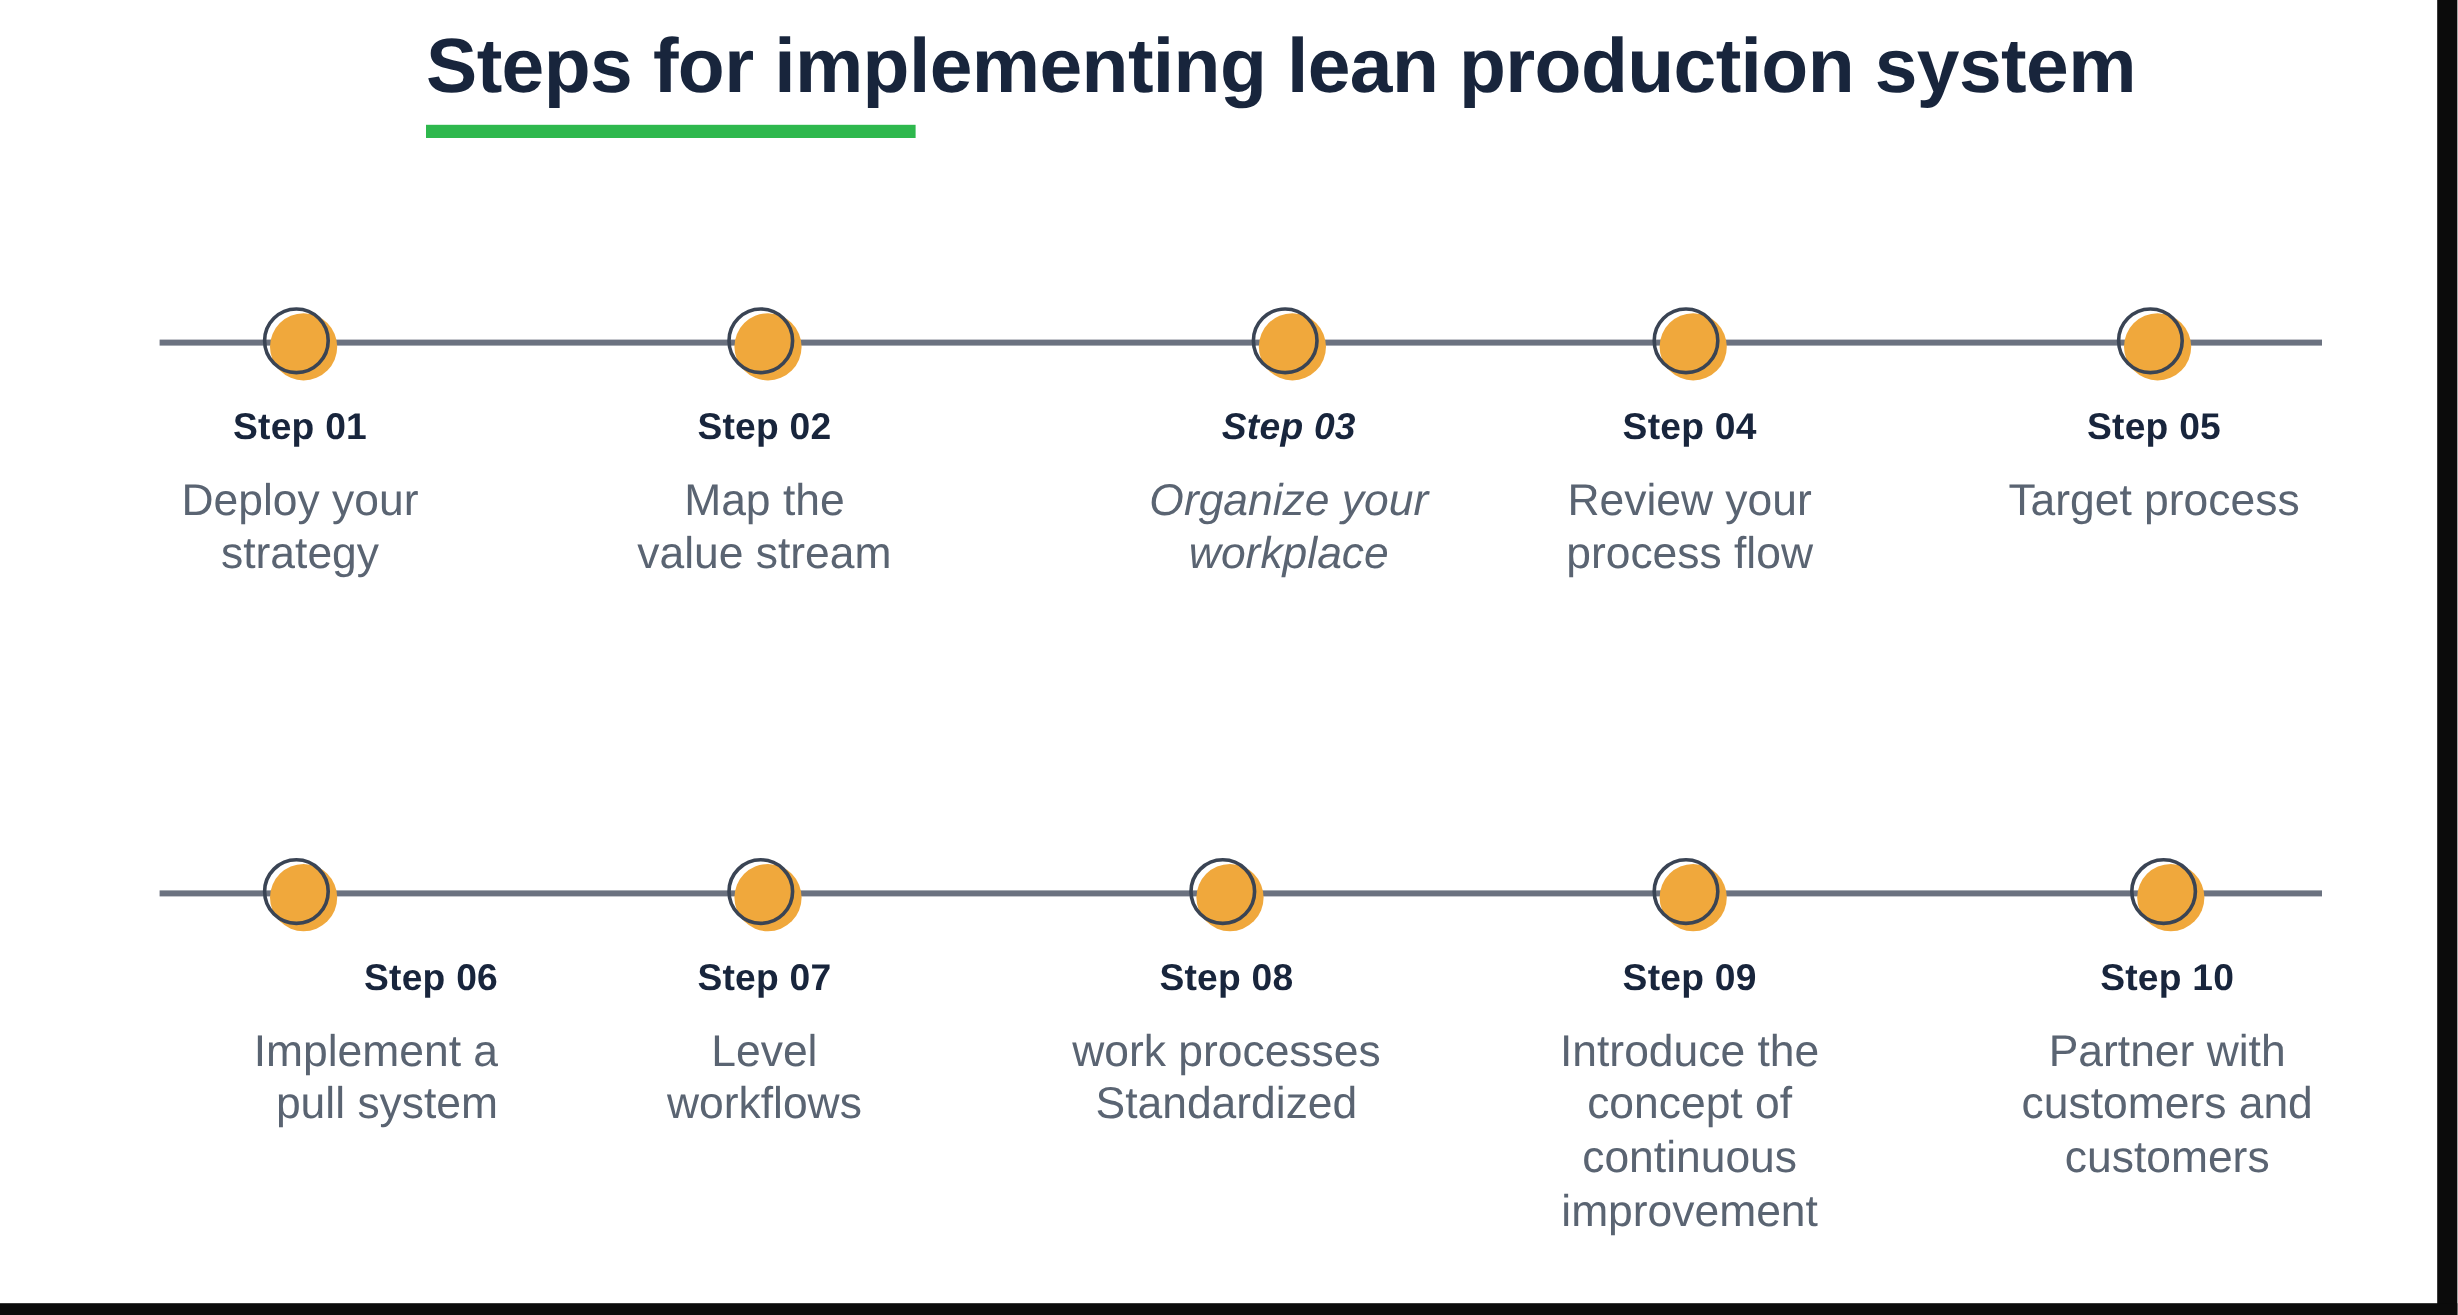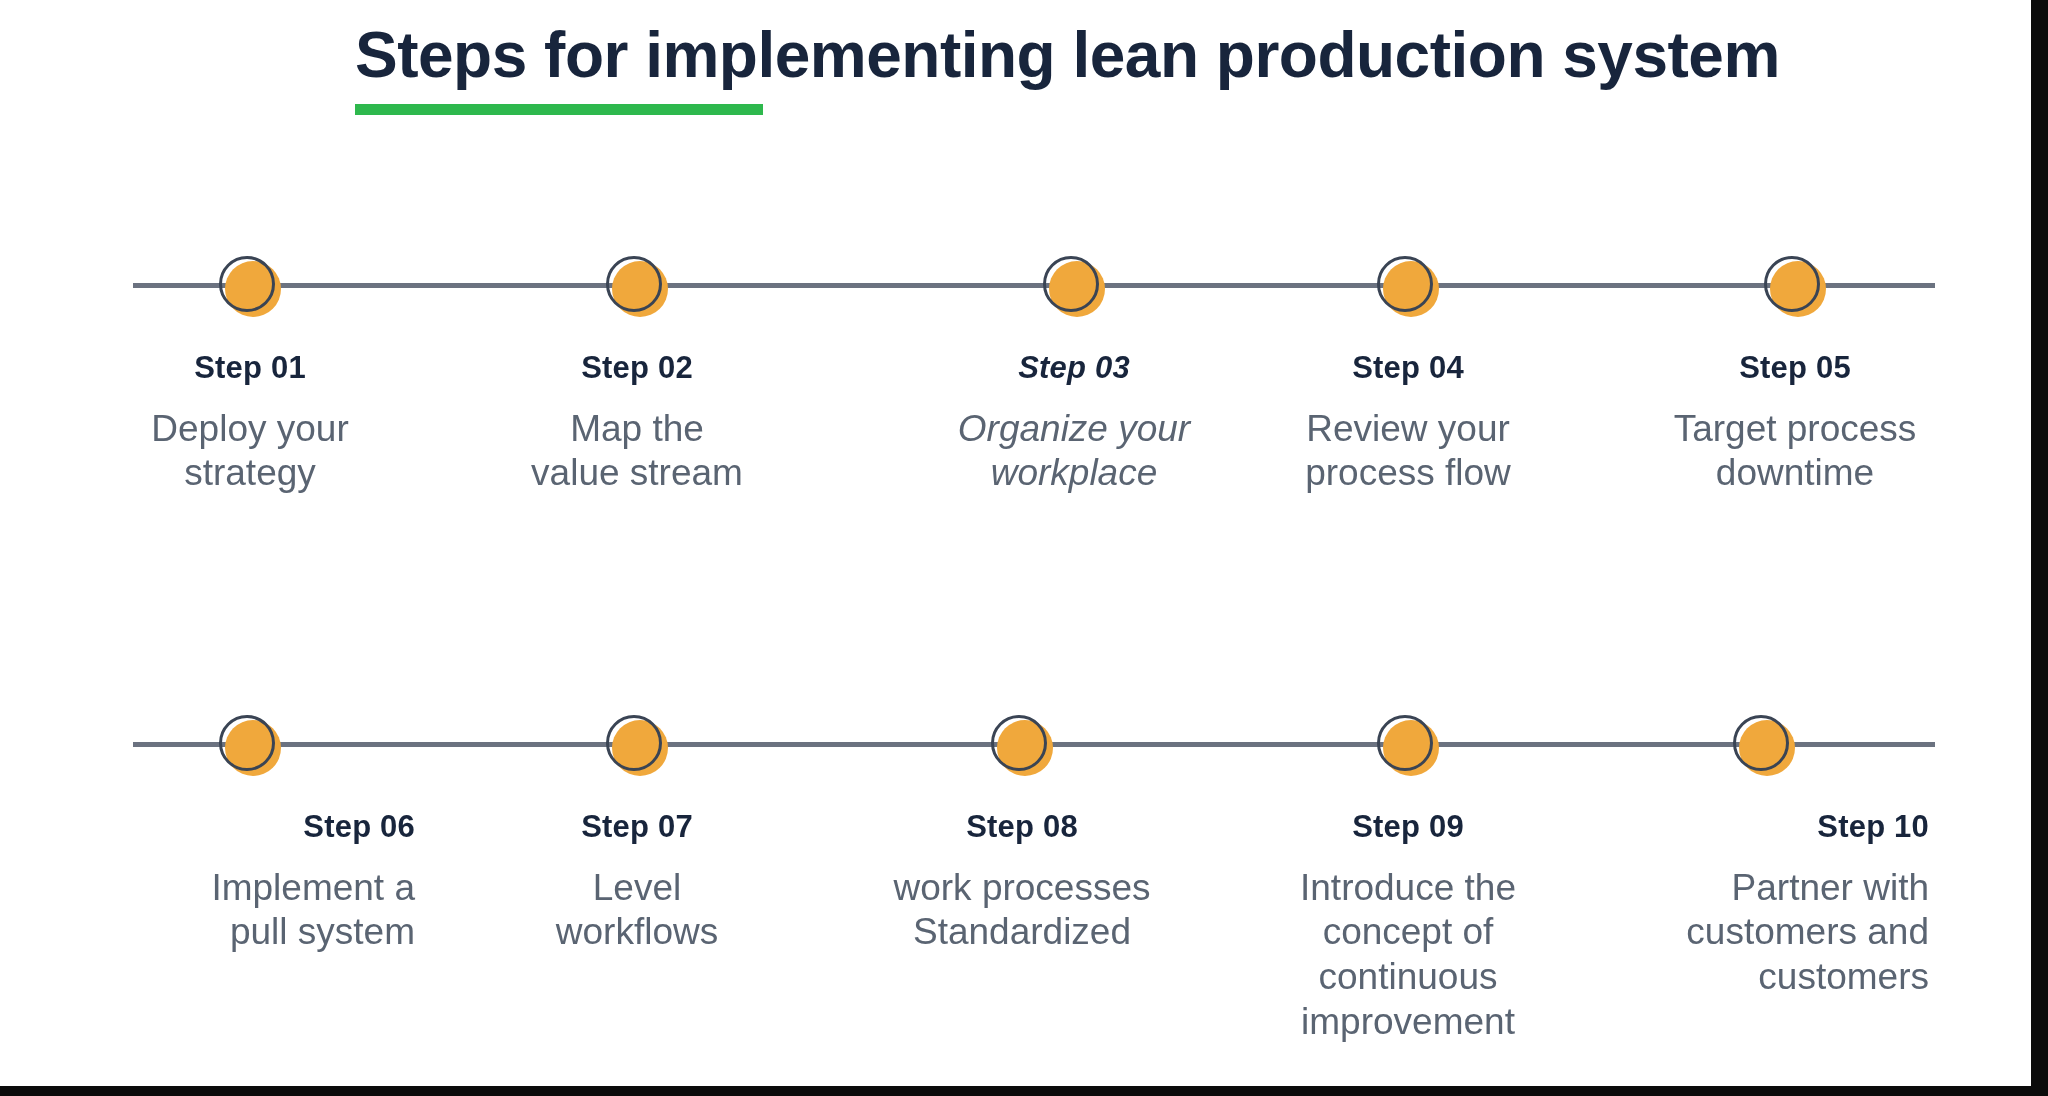--- a/index.html
+++ b/index.html
@@ -107,21 +107,21 @@
     top: 5px;
     margin-left: -25px;
     width: 56px;
     height: 56px;
     border-radius: 50%;
     background: #f0a83c;
     z-index: 2;
   }
 
   .step-label {
-    margin-top: 32px;
+    margin-top: 20px;
     font-size: 31px;
     font-weight: bold;
     color: #18253c;
     letter-spacing: 0.2px;
     line-height: 1.15;
   }
 
   .step-desc {
     margin-top: 21px;
     font-size: 37px;
@@ -211,21 +211,20 @@
           </div>
         </div>
         <div class="step" style="left: 1795px;">
           <div class="marker">
             <div class="marker-dot"></div>
             <div class="marker-ring"></div>
           </div>
           <div class="step-label">Step 05</div>
           <div class="step-desc">
             <div>Target process</div>
-            <div>downtime</div>
           </div>
         </div>
       </div>
   </div>
 
   <div class="row" id="row-1" style="top: 715px;">
     <div class="row-line"></div>
     <div class="steps-strip">
         <div class="step" style="left: 250px; text-align: right;">
           <div class="marker">
@@ -266,21 +265,21 @@
             <div class="marker-ring"></div>
           </div>
           <div class="step-label">Step 09</div>
           <div class="step-desc">
             <div>Introduce the</div>
             <div>concept of</div>
             <div>continuous</div>
             <div>improvement</div>
           </div>
         </div>
-        <div class="step" style="left: 1764px; text-align: right;">
+        <div class="step" style="left: 1806px;">
           <div class="marker">
             <div class="marker-dot"></div>
             <div class="marker-ring"></div>
           </div>
           <div class="step-label">Step 10</div>
           <div class="step-desc">
             <div>Partner with</div>
             <div>customers and</div>
             <div>customers</div>
           </div>

